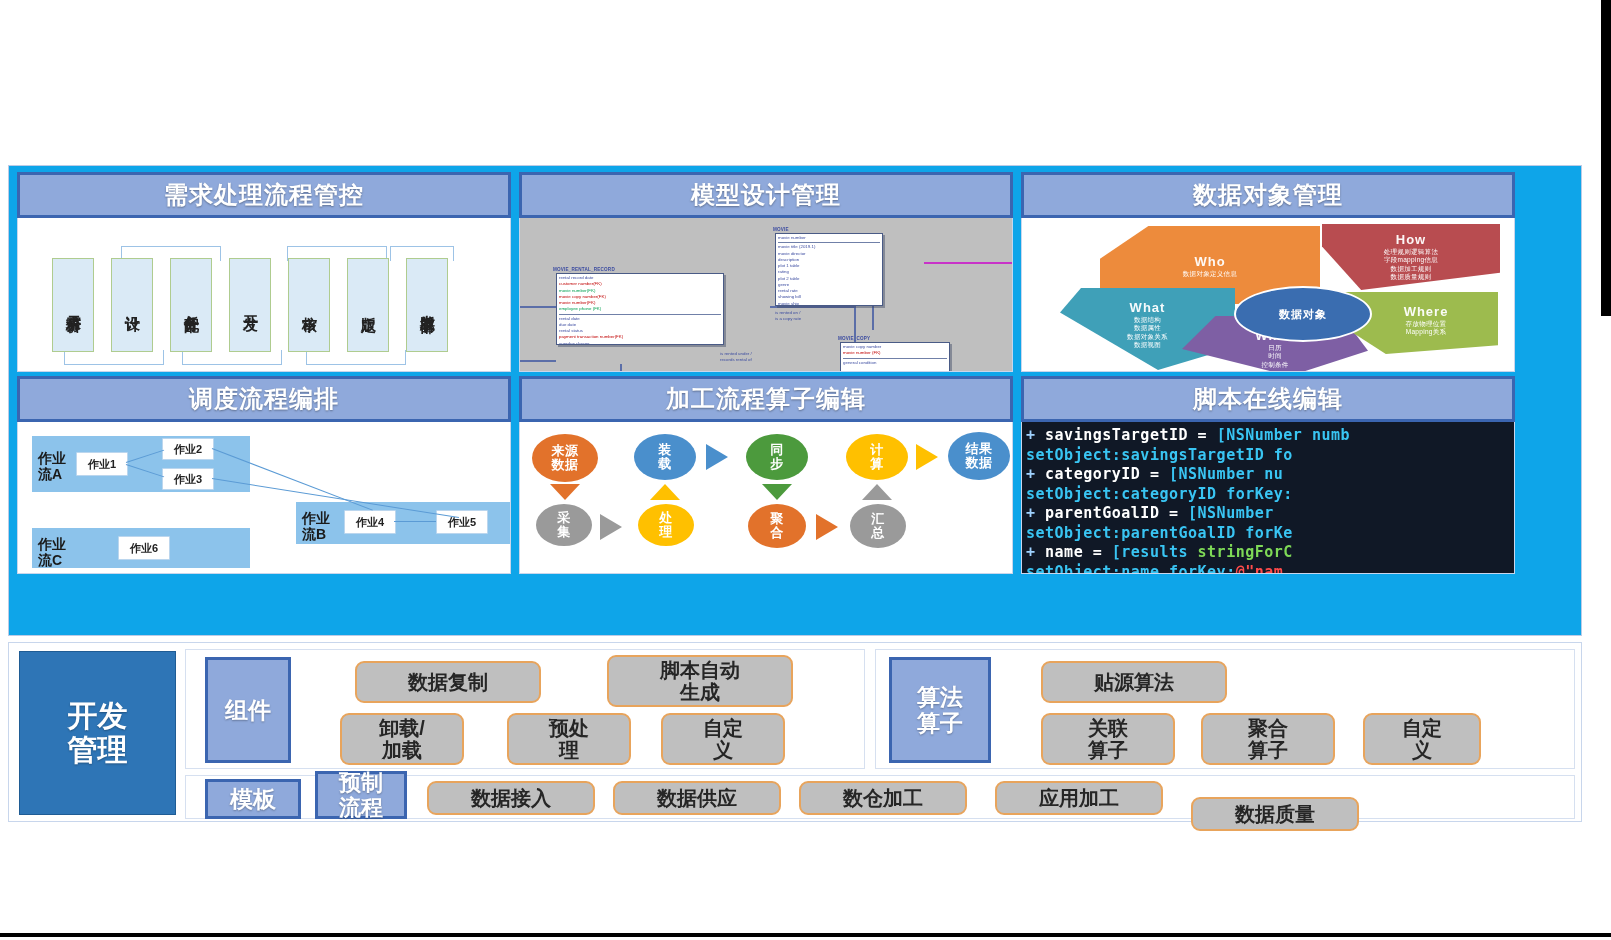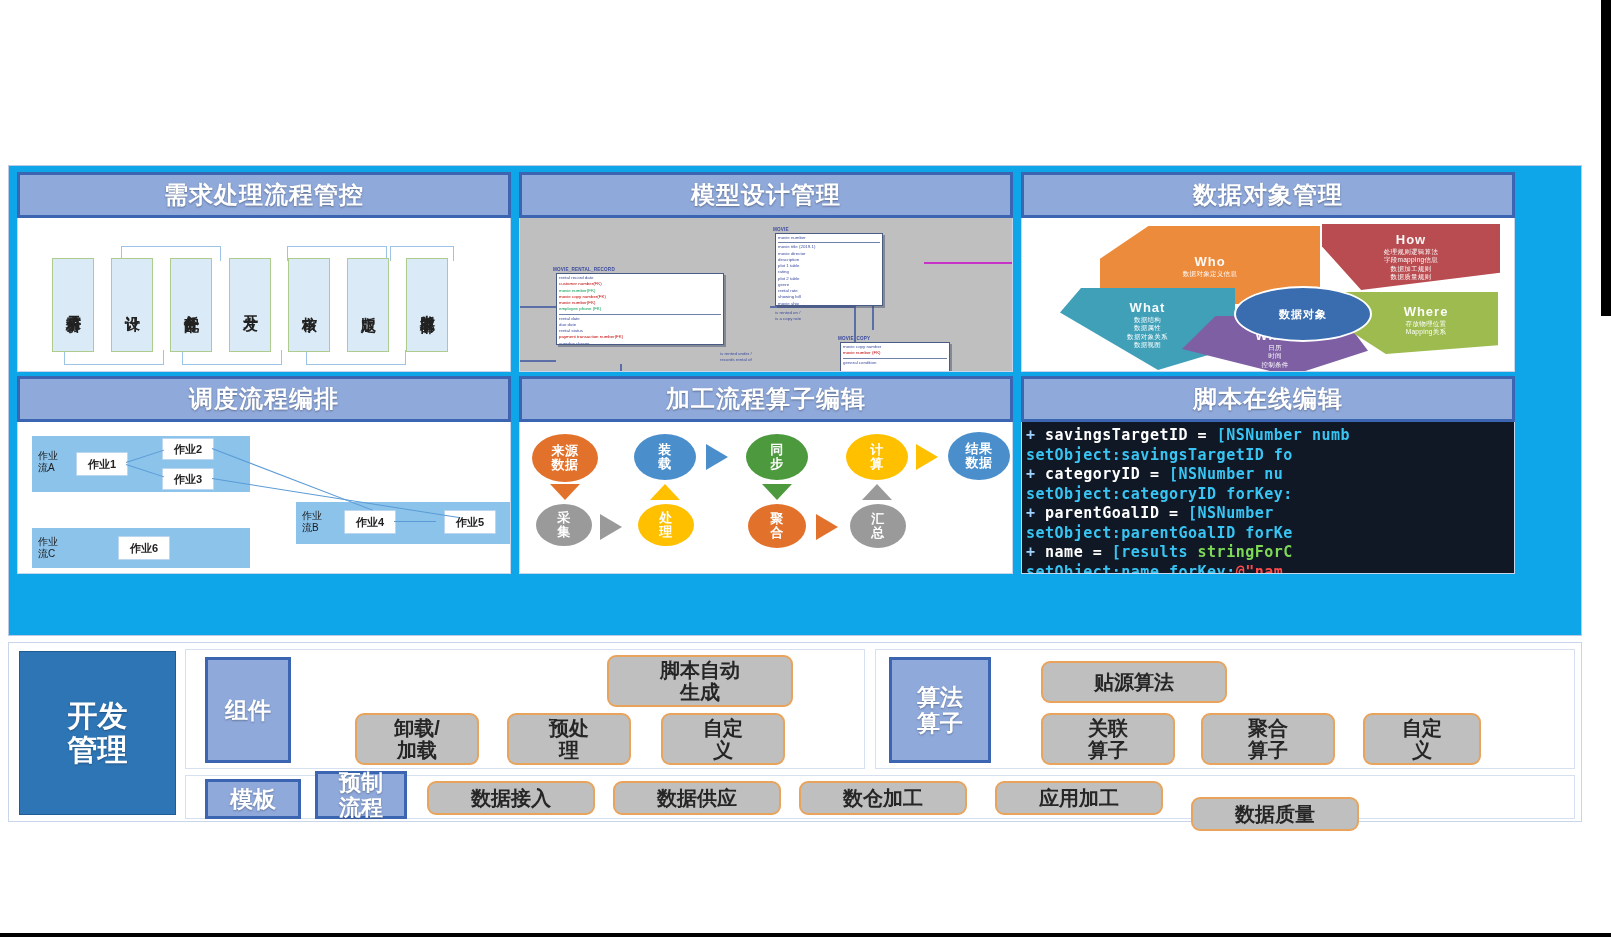--- a/index.html
+++ b/index.html
@@ -68,21 +68,21 @@
   .seg-en{font-size:13px;font-weight:bold;letter-spacing:1px;opacity:.95;}
   .seg-cn{font-size:6.5px;letter-spacing:.3px;}
   .pie-center{
     position:absolute;background:#3A6DB0;border:2px solid #fff;border-radius:50%;
     display:flex;align-items:center;justify-content:center;
     color:#fff;font-size:11px;letter-spacing:1px;font-weight:bold;
   }
 
   
   .jobflow{position:absolute;background:#8CC3EB;}
-  .jf-lbl{position:absolute;font-size:10px;font-weight:normal;color:#1A1A1A;line-height:1.15;}
+  .jf-lbl{position:absolute;font-size:14px;font-weight:bold;color:#1A1A1A;line-height:1.15;}
   .jobnode{position:absolute;background:#fff;border:1px solid #BBD6EE;border-radius:1px;
     display:flex;align-items:center;justify-content:center;
     font-size:11px;font-weight:bold;color:#222;}
   .jl{position:absolute;background:#5B9BD5;height:1px;transform-origin:left center;}
 
   
   .op{position:absolute;border-radius:50%;display:flex;flex-direction:column;
     align-items:center;justify-content:center;color:#fff;font-weight:bold;
     font-size:13px;line-height:1.05;letter-spacing:.5px;text-align:center;}
   .tri{position:absolute;width:0;height:0;}
@@ -279,21 +279,21 @@
             <div class="jobnode" style="left:58px;top:30px;width:50px;height:22px;">作业1</div>
             <div class="jobnode" style="left:144px;top:16px;width:50px;height:20px;">作业2</div>
             <div class="jobnode" style="left:144px;top:46px;width:50px;height:20px;">作业3</div>
             <div class="jl" style="left:108px;top:40px;width:40px;transform:rotate(-18deg);"></div>
             <div class="jl" style="left:108px;top:42px;width:40px;transform:rotate(18deg);"></div>
 
             <div class="jobflow" style="left:278px;top:80px;width:214px;height:42px;"></div>
             <div class="jf-lbl" style="left:284px;top:88px;white-space:pre;">作业
 流B</div>
             <div class="jobnode" style="left:326px;top:88px;width:50px;height:22px;">作业4</div>
-            <div class="jobnode" style="left:418px;top:88px;width:50px;height:22px;margin-left:8px;">作业5</div>
+            <div class="jobnode" style="left:418px;top:88px;width:50px;height:22px;">作业5</div>
             <div class="jl" style="left:376px;top:99px;width:42px;"></div>
             <div class="jl" style="left:194px;top:26px;width:172px;transform:rotate(21deg);"></div>
             <div class="jl" style="left:194px;top:56px;width:250px;transform:rotate(9deg);"></div>
 
             <div class="jobflow" style="left:14px;top:106px;width:218px;height:40px;"></div>
             <div class="jf-lbl" style="left:20px;top:114px;white-space:pre;">作业
 流C</div>
             <div class="jobnode" style="left:100px;top:114px;width:50px;height:22px;">作业6</div>
           </div>
         </div>
@@ -354,23 +354,24 @@
       </div>
 
     </div>
 
     <div class="dev">
       <div class="dev-side" style="white-space:pre-line;">开发
 管理</div>
 
       <div class="subpanel" style="left:176px;top:6px;width:680px;height:120px;"></div>
       <div class="grp" style="left:196px;top:14px;width:86px;height:106px;">组件</div>
+      <div class="card" style="left:346px;top:18px;width:186px;height:42px;white-space:pre-line;">数据复制</div>
       <div class="card" style="left:598px;top:12px;width:186px;height:52px;white-space:pre-line;">脚本自动
 生成</div>
-      <div class="card" style="left:346px;top:70px;width:124px;height:52px;white-space:pre-line;">卸载/
+      <div class="card" style="left:331px;top:70px;width:124px;height:52px;white-space:pre-line;">卸载/
 加载</div>
       <div class="card" style="left:498px;top:70px;width:124px;height:52px;white-space:pre-line;">预处
 理</div>
       <div class="card" style="left:652px;top:70px;width:124px;height:52px;white-space:pre-line;">自定
 义</div>
 
       <div class="subpanel" style="left:866px;top:6px;width:700px;height:120px;"></div>
       <div class="grp" style="left:880px;top:14px;width:102px;height:106px;white-space:pre-line;">算法
 算子</div>
       <div class="card" style="left:1032px;top:18px;width:186px;height:42px;white-space:pre-line;">贴源算法</div>

